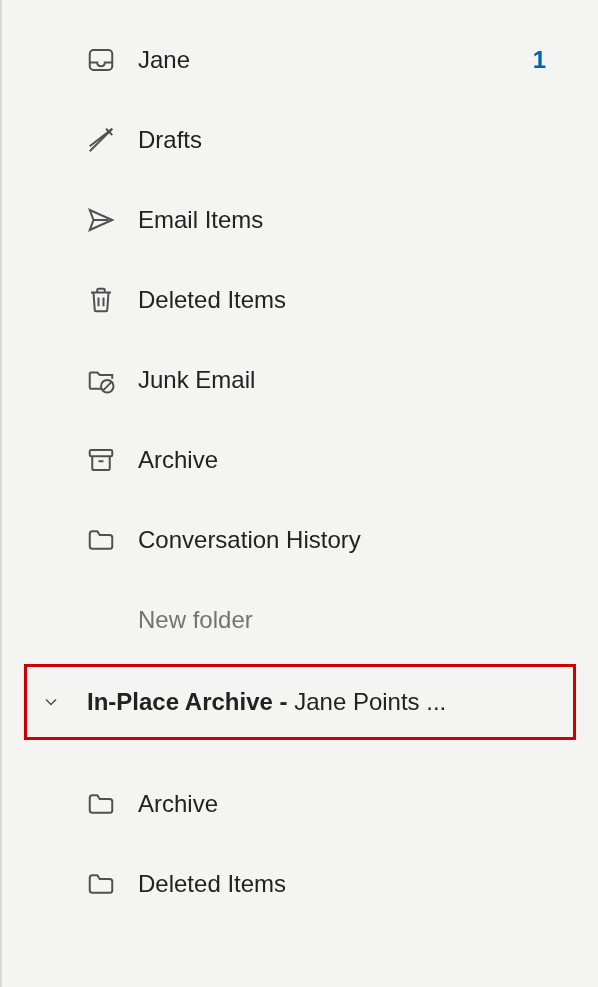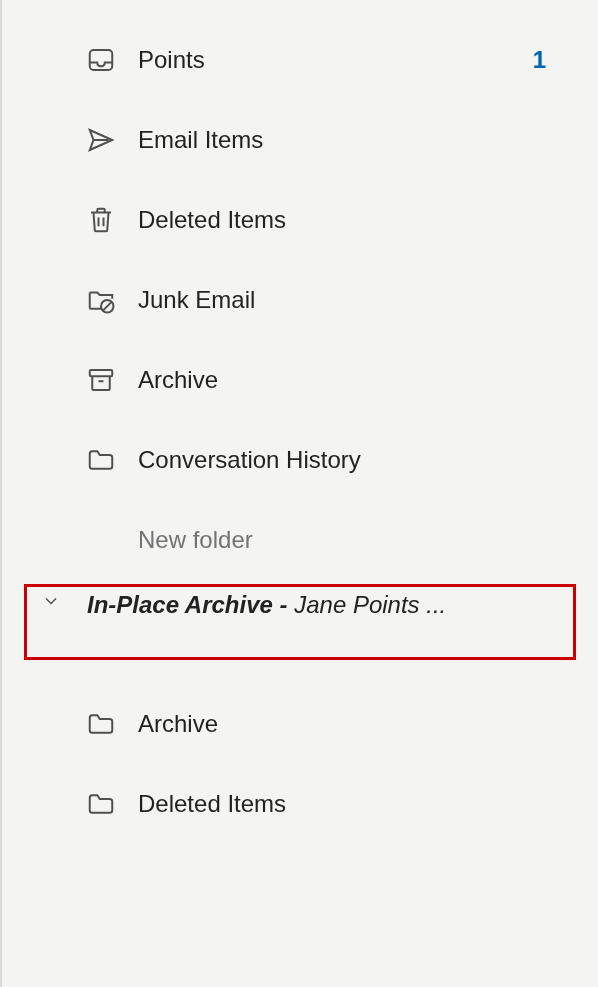--- a/index.html
+++ b/index.html
@@ -47,25 +47,24 @@
       color: #0064b0;
       font-weight: 600;
     }
     .new-folder-link {
       font-size: 24px;
       color: #737373;
       margin-left: 52px;
     }
     .section-header {
       display: flex;
-      align-items: flex-start;
+      align-items: center;
       height: 62px;
       padding-left: 36px;
       cursor: pointer;
-      font-style: italic;
     }
     .chevron-icon {
       width: 20px;
       height: 20px;
       stroke: #505050;
       stroke-width: 1.8;
       fill: none;
       margin-right: 26px;
       flex-shrink: 0;
     }
@@ -94,24 +93,32 @@
 </head>
 <body>
 
 <div class="folder-list">
 
   <div class="folder-item">
     <svg class="folder-icon" viewBox="0 0 24 24">
       <rect x="3" y="4" width="18" height="16" rx="3"></rect>
       <path d="M3 14 L9 14 Q9 17 12 17 Q15 17 15 14 L21 14"></path>
     </svg>
-    <span class="folder-label">Points</span>
+    <span class="folder-label">Jane</span>
     <span class="folder-count">1</span>
   </div>
 
+  <div class="folder-item">
+    <svg class="folder-icon" viewBox="0 0 24 24">
+      <path d="M3 21 L21 3"></path>
+      <path d="M3 17 L21 3"></path>
+      <path d="M16 3 L21 8"></path>
+    </svg>
+    <span class="folder-label">Drafts</span>
+  </div>
 
   <div class="folder-item">
     <svg class="folder-icon" viewBox="0 0 24 24">
       <path d="M3 4 L21 12 L3 20 L6 12 Z"></path>
       <path d="M6 12 L18 12"></path>
     </svg>
     <span class="folder-label">Email Items</span>
   </div>
 
   <div class="folder-item">

